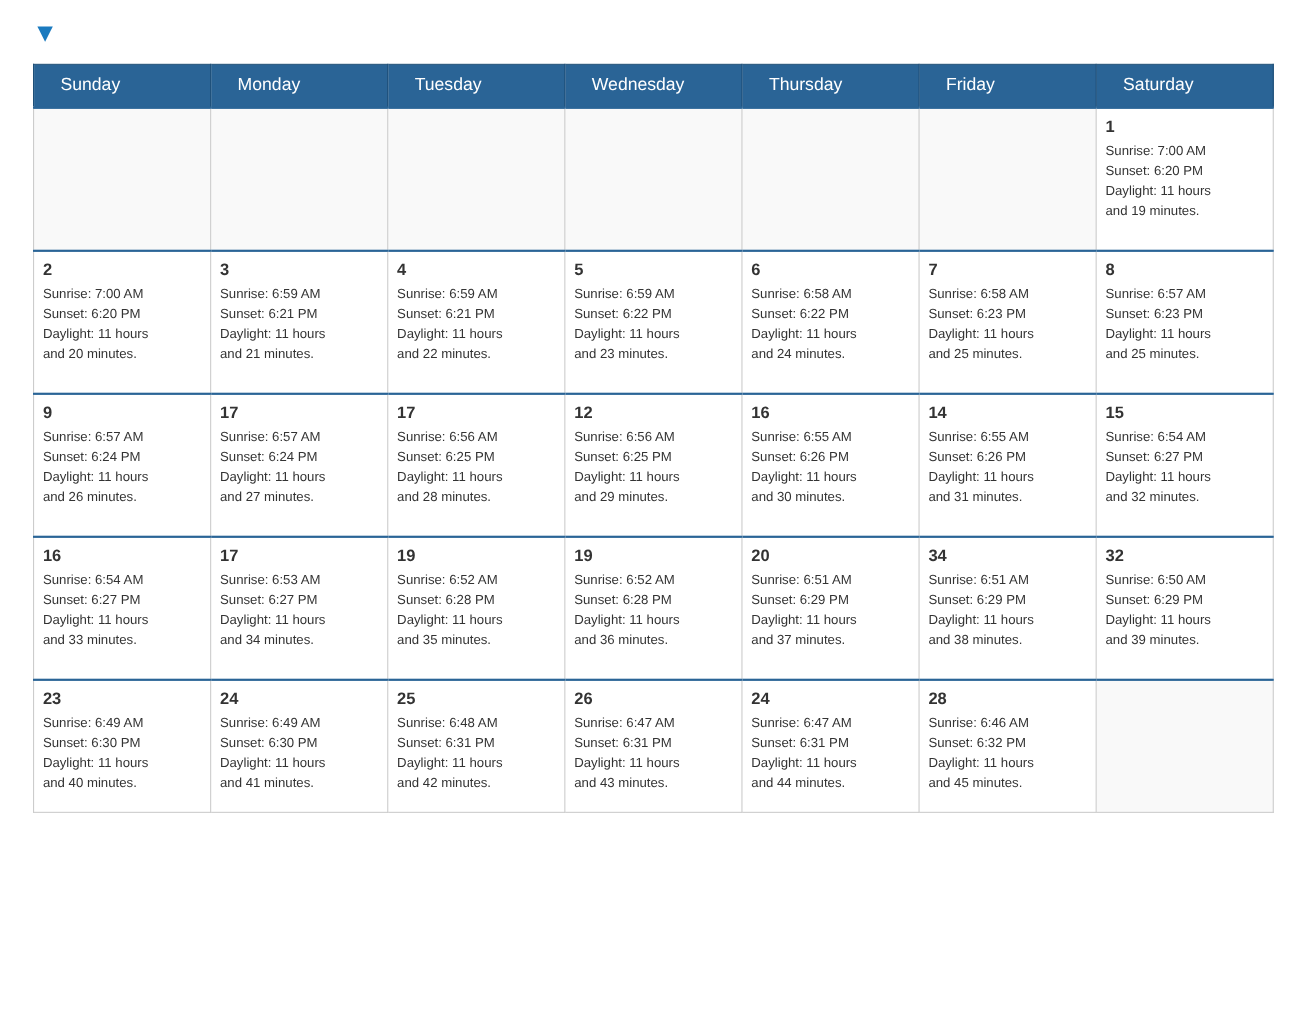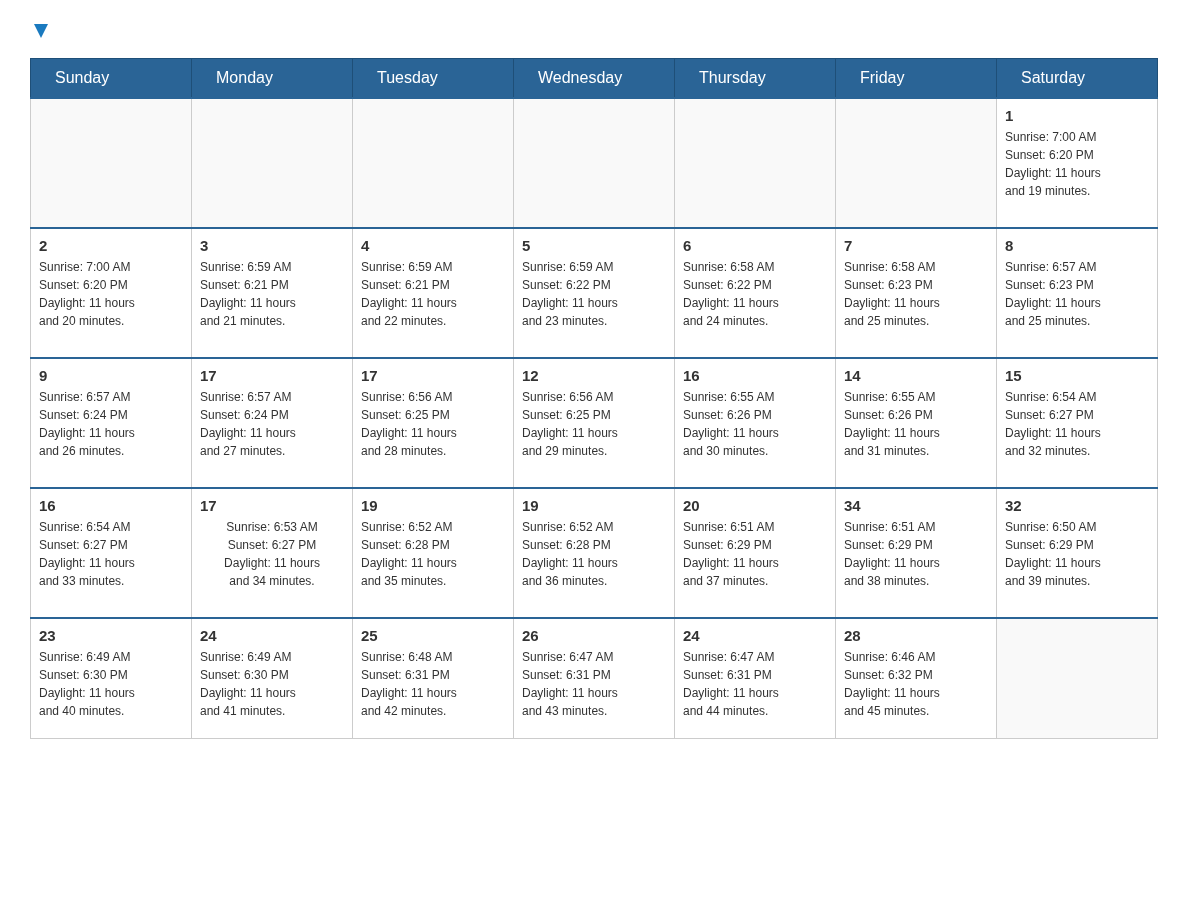--- a/index.html
+++ b/index.html
@@ -265,21 +265,21 @@
       <tr>
         <td>
           <span class="day-number">16</span>
           <div class="day-info" style="white-space: pre-line;">Sunrise: 6:54 AM
 Sunset: 6:27 PM
 Daylight: 11 hours
 and 33 minutes.</div>
         </td>
         <td>
           <span class="day-number">17</span>
-          <div class="day-info" style="white-space: pre-line; text-align: center;">Sunrise: 6:53 AM
+          <div class="day-info" style="white-space: pre-line;">Sunrise: 6:53 AM
 Sunset: 6:27 PM
 Daylight: 11 hours
 and 34 minutes.</div>
         </td>
         <td>
           <span class="day-number">19</span>
           <div class="day-info" style="white-space: pre-line;">Sunrise: 6:52 AM
 Sunset: 6:28 PM
 Daylight: 11 hours
 and 35 minutes.</div>

